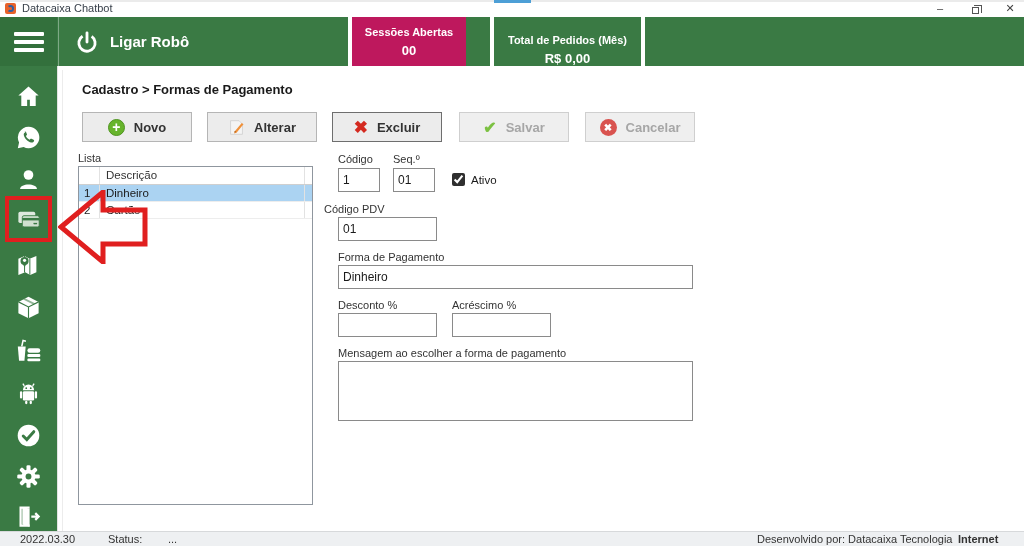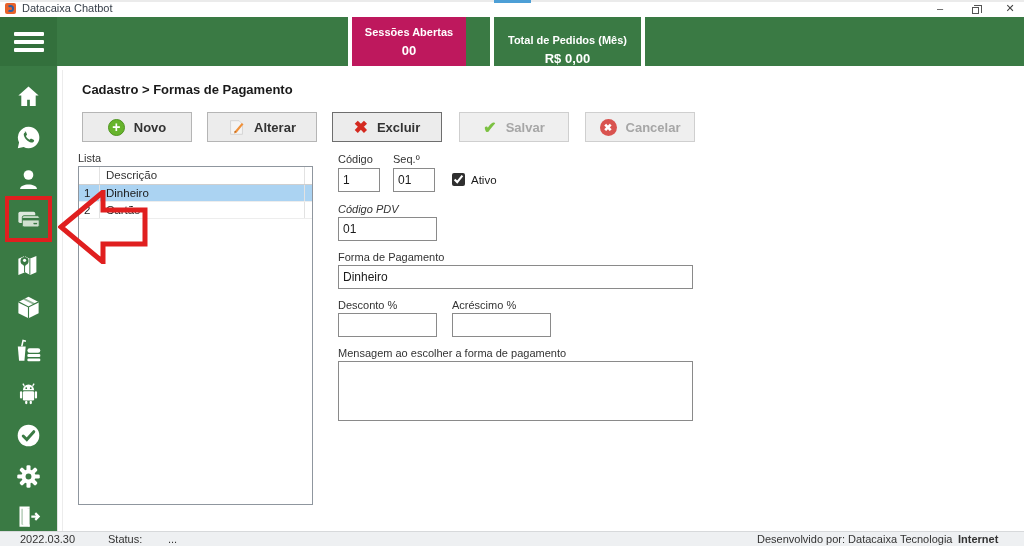--- a/index.html
+++ b/index.html
@@ -98,20 +98,27 @@
   <div class="abs wctl wc-max"><span class="restore-glyph"></span></div>
   <div class="abs wctl wc-close">✕</div>
 </div>
 
 <div class="abs header">
   <div class="hamburger">
     <b></b>
       <b></b>
       <b></b>
   </div>
+  <div class="abs hblock ligar">
+    <svg width="26" height="26" viewBox="0 0 24 24">
+      <circle cx="12" cy="13" r="7.5" fill="none" stroke="#fff" stroke-width="2.6" stroke-dasharray="38 9.2" transform="rotate(-55 12 13)"></circle>
+      <line x1="12" y1="3.5" x2="12" y2="12" stroke="#fff" stroke-width="2.6" stroke-linecap="round"></line>
+    </svg>
+    <span>Ligar Robô</span>
+  </div>
   <div class="abs hblock stat st-sess">
     <div class="t">Sessões Abertas</div>
     <div class="v">00</div>
   </div>
   <div class="abs hblock stat st-total">
     <div class="t">Total de Pedidos (Mês)</div>
     <div class="v">R$ 0,00</div>
   </div>
 </div>
 <div class="abs gap" style="left:348px;"></div>
@@ -262,21 +269,21 @@
 <input class="fin" style="left: 338px; top: 168px; width: 42px; height: 24px;" value="1">
 
 <div class="abs flabel" style="left:393px;top:153px;">Seq.º</div>
 <input class="fin" style="left: 393px; top: 168px; width: 42px; height: 24px;" value="01">
 
 <div class="abs chkwrap">
   <input type="checkbox" checked="checked" style="">
   <span>Ativo</span>
 </div>
 
-<div class="abs flabel" style="left:338px;top:203px;font-style:italic;">Código PDV</div>
+<div class="abs flabel" style="left:324px;top:203px;">Código PDV</div>
 <input class="fin" style="left: 338px; top: 217px; width: 99px; height: 24px;" value="01">
 
 <div class="abs flabel" style="left:338px;top:251px;">Forma de Pagamento</div>
 <input class="fin" style="left: 338px; top: 265px; width: 355px; height: 24px;" value="Dinheiro">
 
 <div class="abs flabel" style="left:338px;top:299px;">Desconto %</div>
 <input class="fin" style="left: 338px; top: 313px; width: 99px; height: 24px;">
 
 <div class="abs flabel" style="left:452px;top:299px;">Acréscimo %</div>
 <input class="fin" style="left: 452px; top: 313px; width: 99px; height: 24px;">

